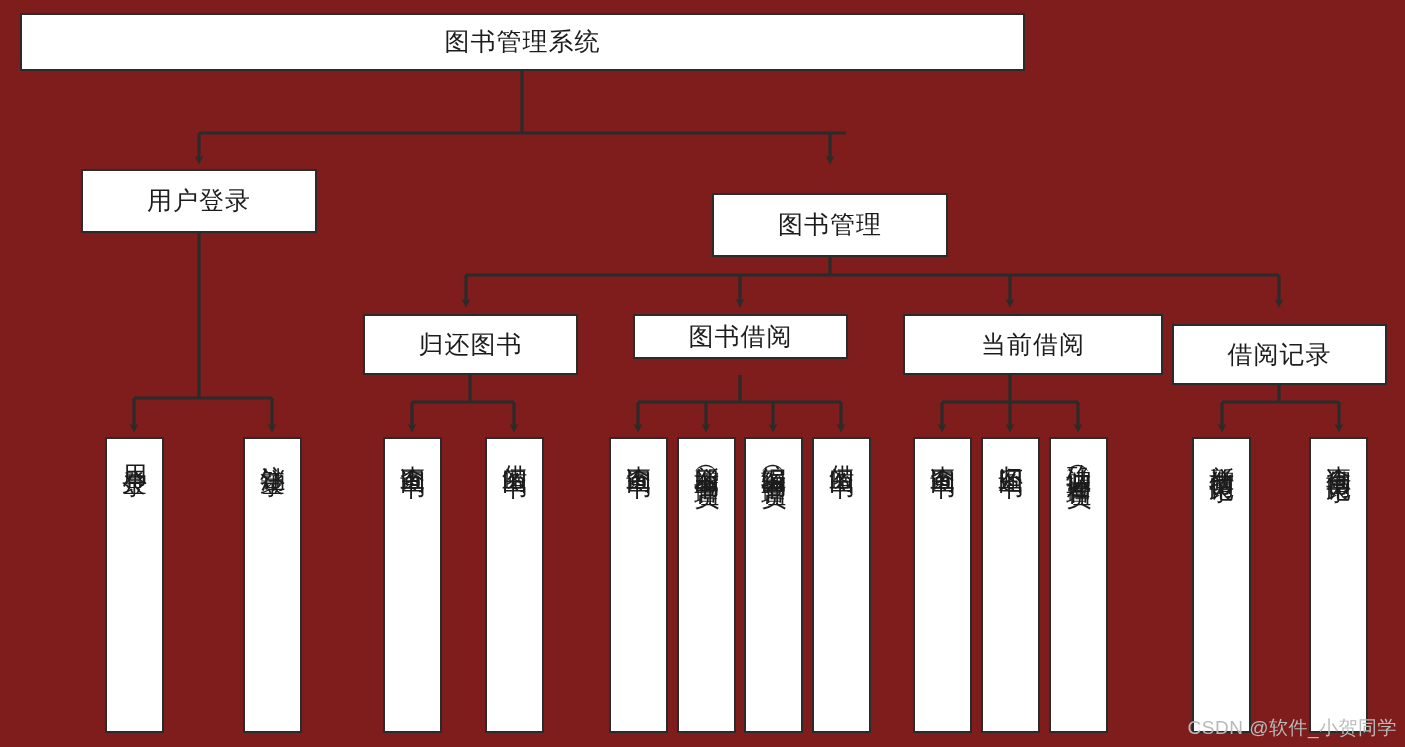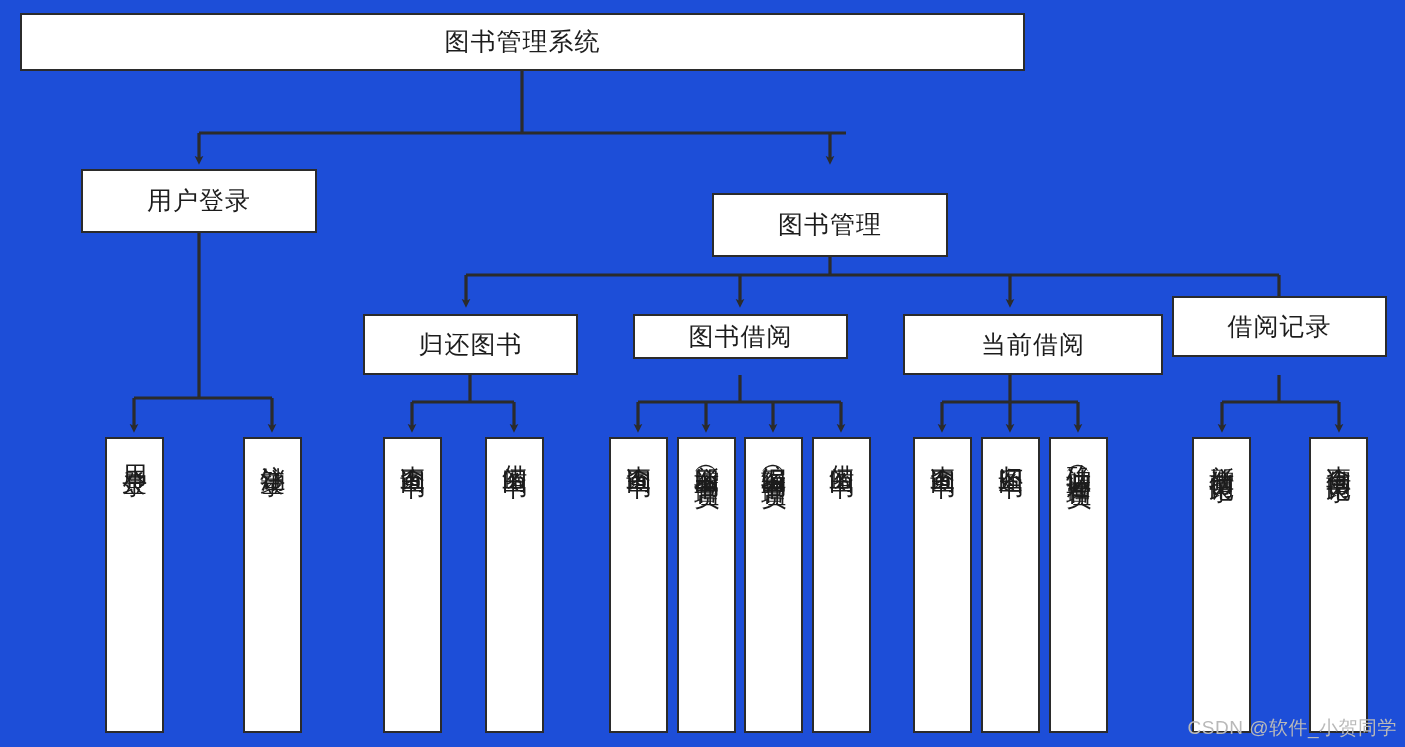--- a/index.html
+++ b/index.html
@@ -8,21 +8,21 @@
     padding: 0;
     background: #ffffff;
   }
   body {
     font-family: "Liberation Sans", "DejaVu Sans", sans-serif;
   }
   #canvas {
     position: relative;
     width: 1405px;
     height: 747px;
-    background: #1d4ed8;
+    background: #7f1d1d;
     overflow: hidden;
   }
   #edges {
     position: absolute;
     left: 0;
     top: 0;
     width: 1405px;
     height: 747px;
     pointer-events: none;
   }
@@ -146,21 +146,21 @@
   </div>
 
   <div class="node horiz" style="left:633px; top:314px; width:215px; height:45px;">
     <span class="label">图书借阅</span>
   </div>
 
   <div class="node horiz" style="left:903px; top:314px; width:260px; height:61px;">
     <span class="label">当前借阅</span>
   </div>
 
-  <div class="node horiz" style="left:1172px; top:296px; width:215px; height:61px;">
+  <div class="node horiz" style="left:1172px; top:324px; width:215px; height:61px;">
     <span class="label">借阅记录</span>
   </div>
 
   <div class="node vert" style="left:105px; top:437px; width:59px; height:296px;">
     <span class="label">用户登录</span>
   </div>
 
   <div class="node vert" style="left:243px; top:437px; width:59px; height:296px;">
     <span class="label">注销登录</span>
   </div>

